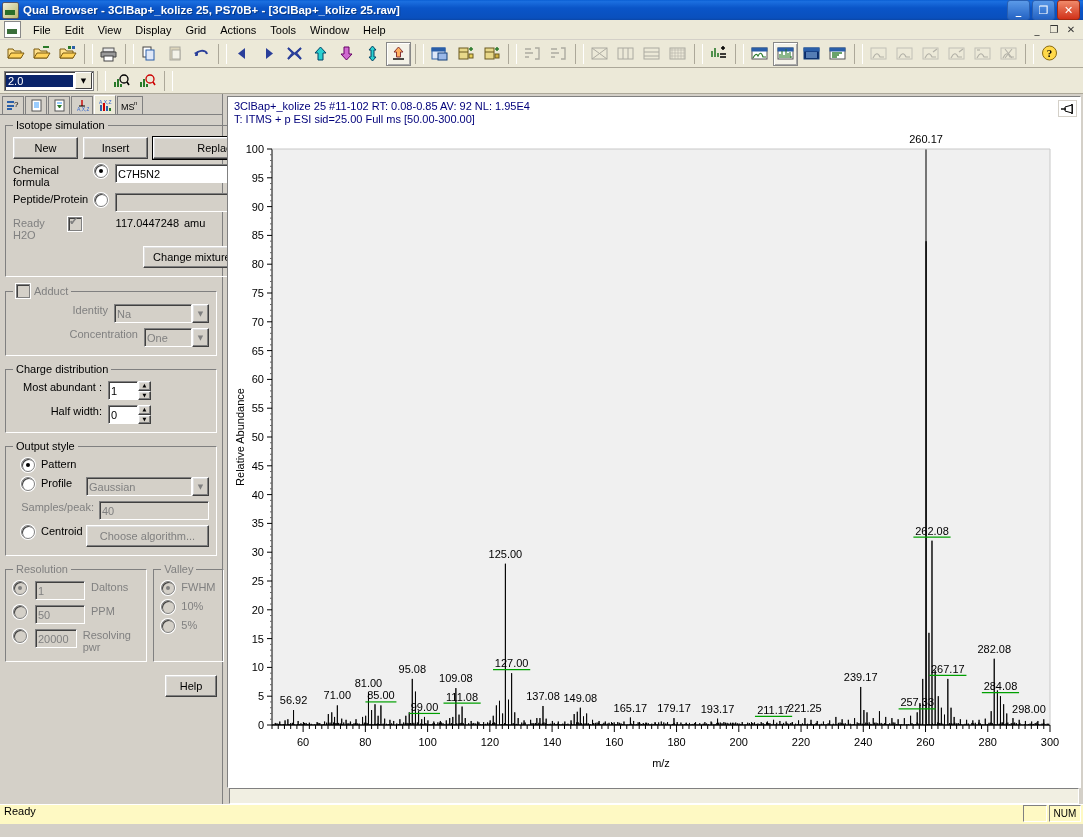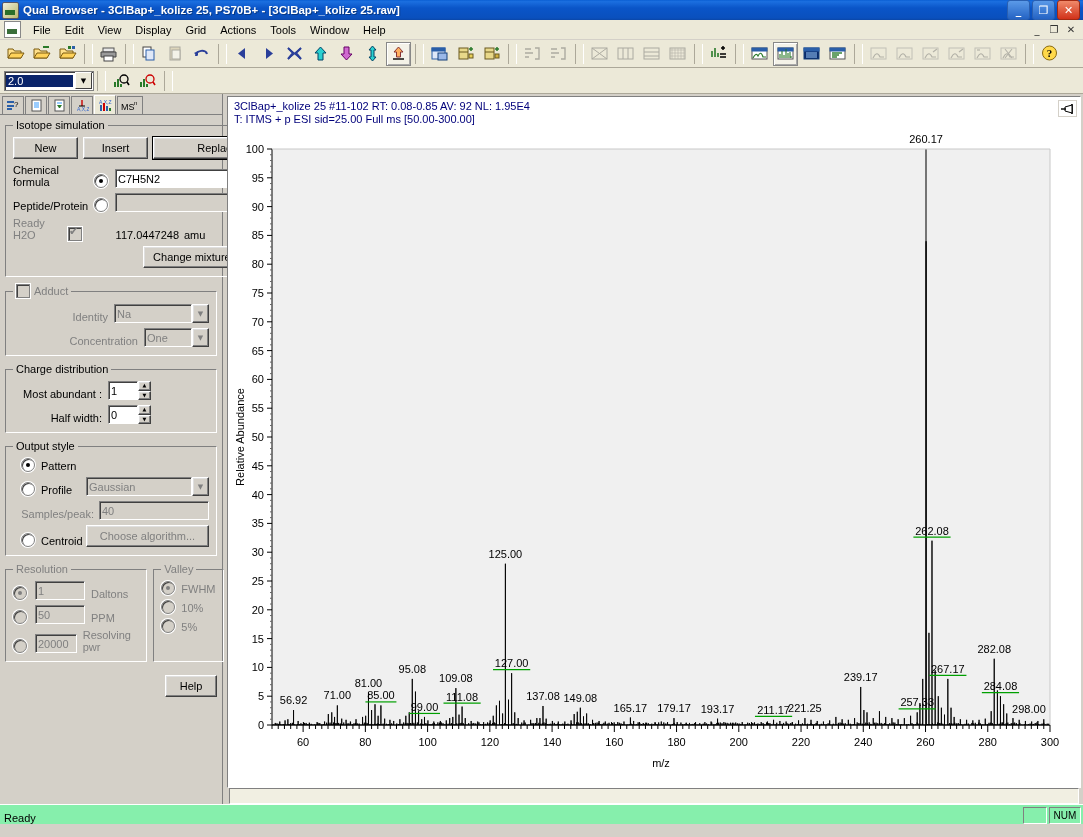--- a/index.html
+++ b/index.html
@@ -94,21 +94,21 @@
   }
   legend{font-size:11px;padding:0 3px;color:#000;}
   fieldset.dim legend,fieldset.dim{color:#808080;}
   .btn{
     height:20px;border:1px solid;border-color:#fff #404040 #404040 #fff;
     background:#d4d0c8;font-size:11px;font-family:"Liberation Sans",sans-serif;
     box-shadow:inset -1px -1px 0 #808080, inset 1px 1px 0 #dfdfdf;
     display:flex;align-items:center;justify-content:center;color:#000;
   }
   .btn.default{box-shadow:inset -1px -1px 0 #808080, inset 1px 1px 0 #dfdfdf, 0 0 0 1px #000;}
-  .row{display:flex;align-items:flex-end;margin-bottom:5px;}
+  .row{display:flex;align-items:flex-start;margin-bottom:5px;}
   .lbl{font-size:11px;}
   .textbox{
     height:17px;border:1px solid;border-color:#808080 #fff #fff #808080;
     background:#fff;font-size:11px;display:flex;align-items:center;padding-left:2px;
     box-shadow:inset 1px 1px 0 #404040;
   }
   .textbox.dis{background:#d4d0c8;color:#808080;}
   .combo{display:flex;align-items:stretch;}
   .combo .arrow{
     width:15px;background:#d4d0c8;border:1px solid;border-color:#fff #404040 #404040 #fff;
@@ -157,21 +157,21 @@
     position:relative;overflow:hidden;
   }
   .chartheader{font-size:11px;color:#00007b;padding:3px 0 0 6px;line-height:13px;}
   .pinbtn{
     position:absolute;right:3px;top:3px;width:17px;height:15px;
     border:1px solid #d4d0c8;display:flex;align-items:center;justify-content:center;
   }
   .plot{position:absolute;left:0;top:36px;right:0;bottom:0;}
   svg{display:block;}
   .statusbar{
-    height:19px;background:#86efac;border-top:1px solid #fff;display:flex;align-items:flex-end;
+    height:19px;background:#fef9c3;border-top:1px solid #fff;display:flex;align-items:flex-start;
     font-size:11px;padding-left:4px;
   }
   .statusbar .right{margin-left:auto;display:flex;align-items:center;}
   .sbcell{
     width:22px;height:15px;border:1px solid;border-color:#808080 #fff #fff #808080;margin-right:2px;
   }
   .sbcell.txt{width:30px;display:flex;align-items:center;justify-content:center;font-size:10px;}
   .hscrollwrap{height:16px;background:#d4d0c8;display:flex;align-items:center;padding:0 2px;}
   .hscroll{flex:1;height:14px;background:#f1efe2;border:1px solid;border-color:#808080 #fff #fff #808080;}
 </style>

